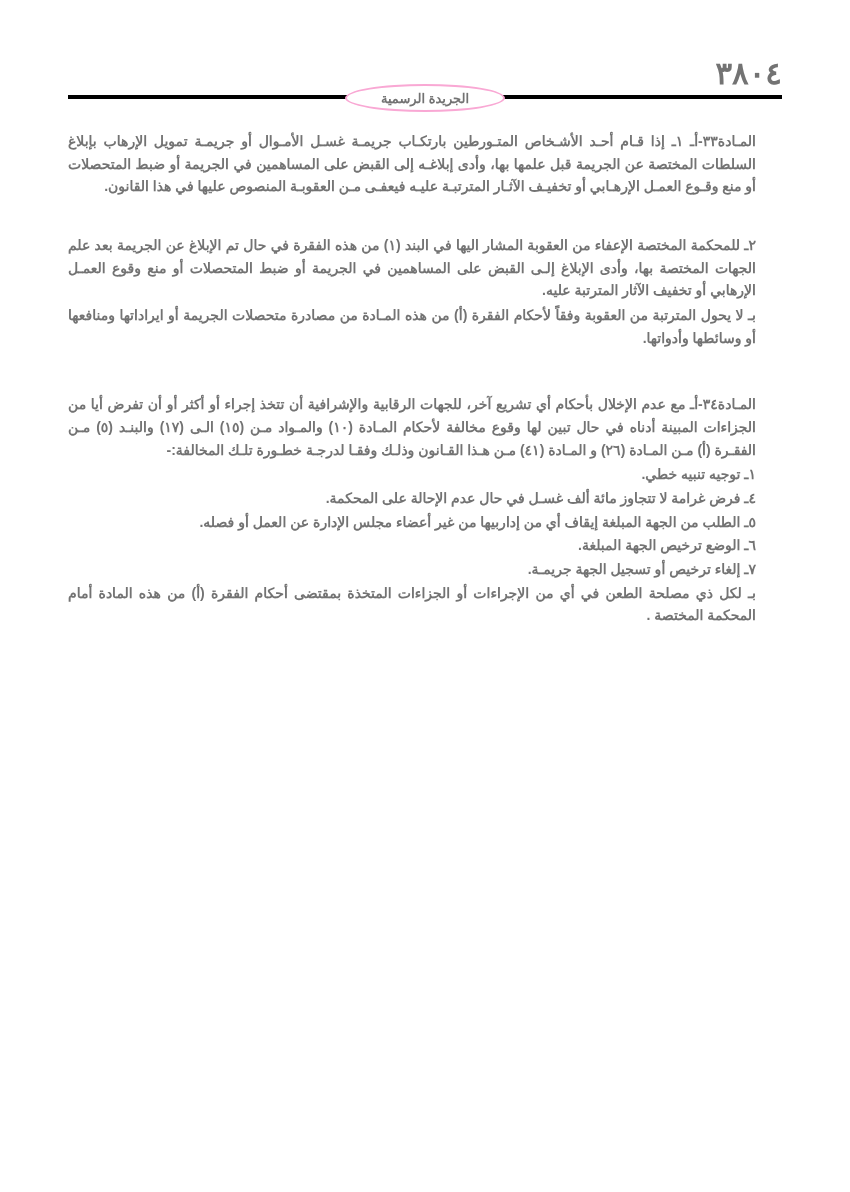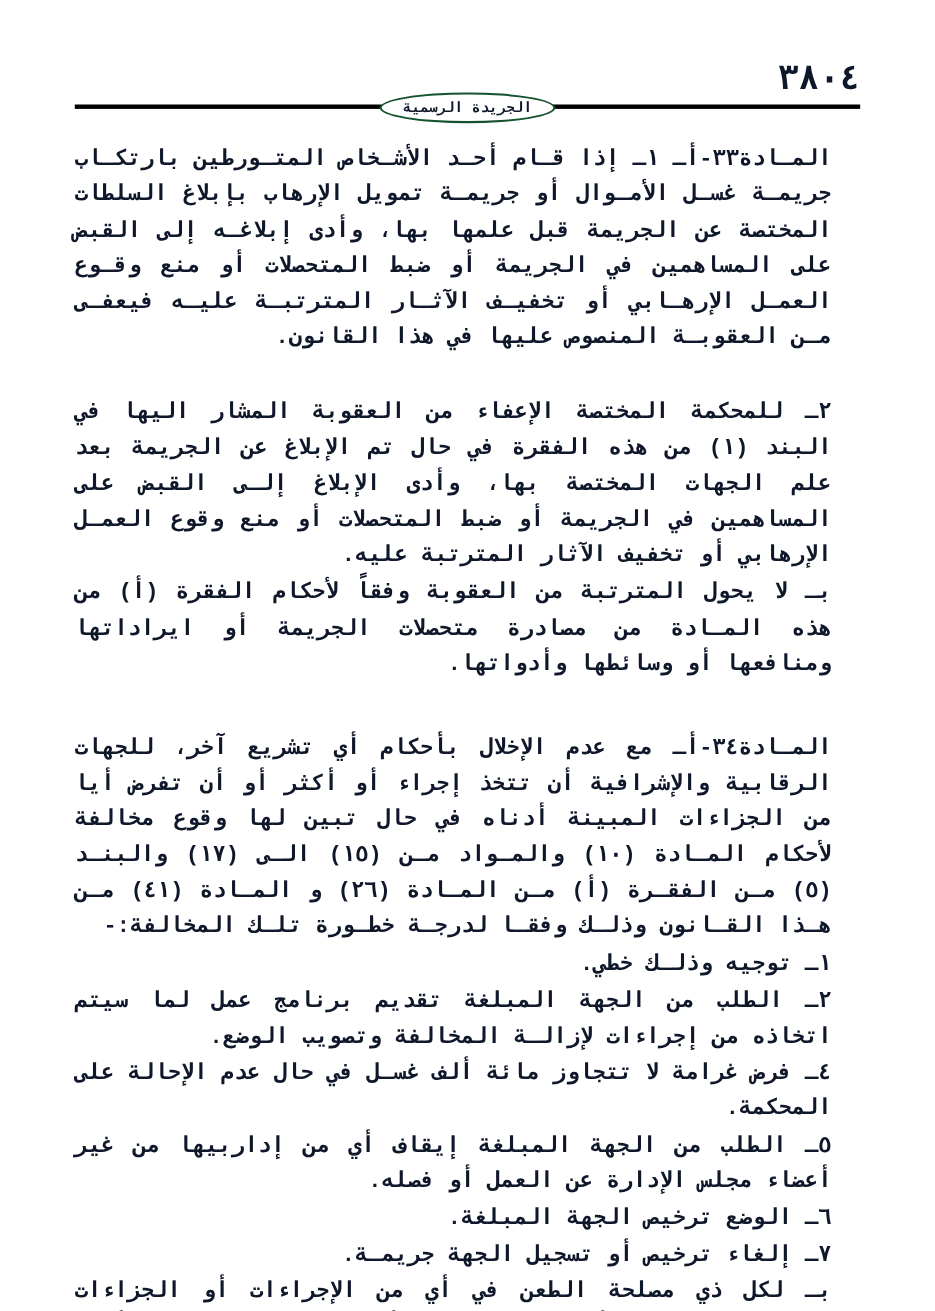--- a/index.html
+++ b/index.html
@@ -5,22 +5,22 @@
   html, body {
     margin: 0;
     padding: 0;
     background: #ffffff;
   }
   .page {
     position: relative;
     width: 850px;
     height: 1192px;
     background: #ffffff;
-    font-family: Liberation Mono, monospace;
-    color: #0f172a;
+    font-family: Liberation Sans, sans-serif;
+    color: #737373;
     direction: rtl;
     box-sizing: border-box;
     overflow: hidden;
   }
 
   
   .header {
     position: absolute;
     top: 58px;
     right: 68px;
@@ -50,38 +50,38 @@
     left: 0;
     border-top: 4px solid #000;
   }
   .gazette-badge {
     position: absolute;
     top: 0;
     left: 50%;
     transform: translateX(-50%);
     width: 160px;
     height: 28px;
-    border: 2px solid #14532d;
+    border: 2px solid #f9a8d4;
     border-radius: 50% / 50%;
     background: #ffffff;
     display: flex;
     align-items: center;
     justify-content: center;
     font-size: 13px;
     font-weight: bold;
     box-sizing: border-box;
   }
 
   
   .content {
     position: absolute;
     top: 130px;
     right: 68px;
     left: 68px;
-    font-size: 20px;
+    font-size: 14px;
     font-weight: bold;
     line-height: 1.62;
     text-align: justify;
     text-justify: inter-word;
   }
   .block { margin-bottom: 0; }
   .para {
     margin: 0 0 2px 0;
     text-align: justify;
   }
@@ -118,22 +118,21 @@
     <div class="block">
       <p class="para lead hang">المـادة٣٣-أـ ١ـ إذا قـام أحـد الأشـخاص المتـورطين بارتكـاب جريمـة غسـل الأمـوال أو جريمـة تمويل الإرهاب بإبلاغ السلطات المختصة عن الجريمة قبل علمها بها، وأدى إبلاغـه إلى القبض على المساهمين في الجريمة أو ضبط المتحصلات أو منع وقـوع العمـل الإرهـابي أو تخفيـف الآثـار المترتبـة عليـه فيعفـى مـن العقوبـة المنصوص عليها في هذا القانون.</p>
       <p class="para indent1">٢ـ للمحكمة المختصة الإعفاء من العقوبة المشار اليها في البند (١) من هذه الفقرة في حال تم الإبلاغ عن الجريمة بعد علم الجهات المختصة بها، وأدى الإبلاغ إلـى القبض على المساهمين في الجريمة أو ضبط المتحصلات أو منع وقوع العمـل الإرهابي أو تخفيف الآثار المترتبة عليه.</p>
       <p class="para indent2">بـ لا يحول المترتبة من العقوبة وفقاً لأحكام الفقرة (أ) من هذه المـادة من مصادرة متحصلات الجريمة أو ايراداتها ومنافعها أو وسائطها وأدواتها.</p>
     </div>
 
     <div class="gap-lg"></div>
 
     <div class="block">
       <p class="para lead hang">المـادة٣٤-أـ مع عدم الإخلال بأحكام أي تشريع آخر، للجهات الرقابية والإشرافية أن تتخذ إجراء أو أكثر أو أن تفرض أيا من الجزاءات المبينة أدناه  في حال تبين لها وقوع مخالفة لأحكام المـادة (١٠) والمـواد مـن (١٥) الـى (١٧) والبنـد (٥) مـن الفقـرة (أ) مـن المـادة (٢٦) و المـادة (٤١) مـن هـذا القـانون وذلـك وفقـا لدرجـة خطـورة تلـك المخالفة:-</p>
-      <p class="list-item">١ـ توجيه وذلـك خطي.</p>
-      <p class="list-item">٢ـ الطلب من الجهة المبلغة تقديم برنامج عمل لما سيتم اتخاذه من إجراءات لإزالـة المخالفة وتصويب الوضع.</p>
+      <p class="list-item">١ـ توجيه تنبيه خطي.</p>
       <p class="list-item">٤ـ فرض غرامة لا تتجاوز مائة ألف غسـل في حال عدم الإحالة على المحكمة.</p>
       <p class="list-item">٥ـ الطلب من الجهة المبلغة إيقاف أي من إداربيها من غير أعضاء مجلس الإدارة عن العمل أو فصله.</p>
       <p class="list-item">٦ـ الوضع ترخيص الجهة المبلغة.</p>
       <p class="list-item">٧ـ إلغاء ترخيص أو تسجيل الجهة جريمـة.</p>
       <p class="para indent2">بـ لكل ذي مصلحة الطعن في أي من الإجراءات أو الجزاءات المتخذة بمقتضى أحكام الفقرة (أ) من هذه المادة أمام المحكمة المختصة .</p>
     </div>
 
   </div>
 </div>
 

